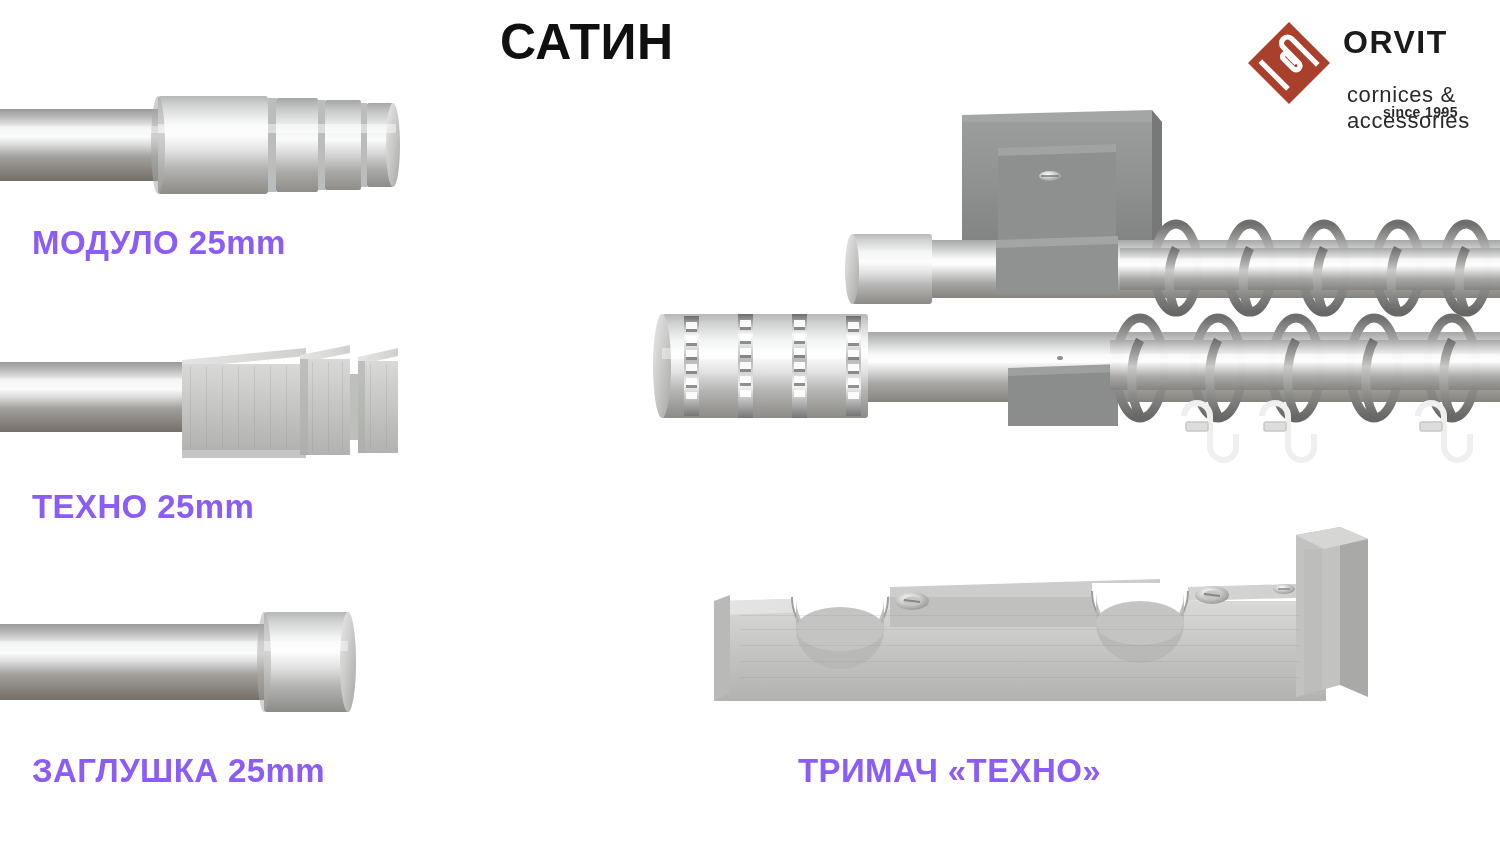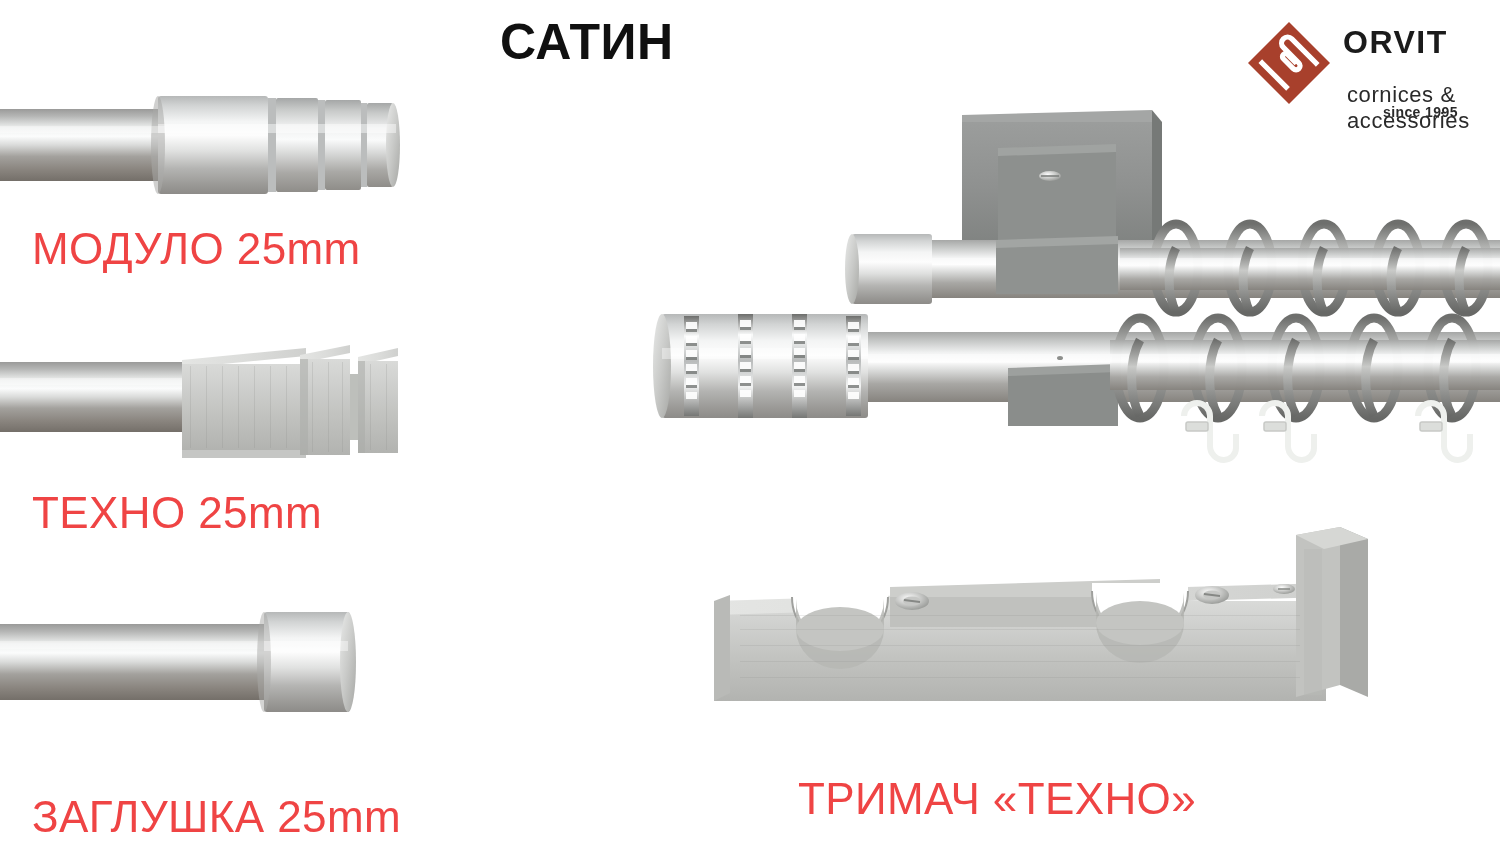--- a/index.html
+++ b/index.html
@@ -35,21 +35,21 @@
     font-size:22px;color:#2a2a2a;letter-spacing:0.6px;
   }
   .logo-sub2{
     position:absolute;left:140px;top:84px;
     font-size:14px;font-weight:bold;color:#2a2a2a;letter-spacing:0.4px;
   }
 
   
   .plabel{
     position:absolute;
-    font-size:44px;font-weight:normal;color:#ef4444;
+    font-size:33px;font-weight:bold;color:#8b5cf6;
     letter-spacing:0.4px;white-space:nowrap;
   }
 
   
   .art{position:absolute;}
 </style>
 </head>
 <body>
 
 <div id="stage">
@@ -246,21 +246,21 @@
       <rect x="0" y="28" width="270" height="76" fill="url(#rodV)"></rect>
       <rect x="0" y="45" width="270" height="8" fill="#ffffff" opacity="0.35"></rect>
 
       <rect x="264" y="16" width="86" height="100" rx="3" fill="url(#finialV)"></rect>
       <ellipse cx="264" cy="66" rx="7" ry="50" fill="#a9aaa8" opacity="0.5"></ellipse>
       <ellipse cx="348" cy="66" rx="8" ry="50" fill="url(#capEllipse)"></ellipse>
       <rect x="264" y="45" width="84" height="10" fill="#ffffff" opacity="0.42"></rect>
     </g>
   </svg>
 
-  <div class="plabel" style="left:32px;top:752px;margin-top:40px;">ЗАГЛУШКА 25mm</div>
+  <div class="plabel" style="left:32px;top:752px;">ЗАГЛУШКА 25mm</div>
 
   <svg class="art" style="left:640px;top:100px;" width="860" height="440" viewBox="0 0 860 440">
     <g>
 
       <g>
         <polygon points="322,15 512,10 512,24 322,29" fill="#a4a6a5"></polygon>
         <rect x="322" y="22" width="190" height="128" fill="url(#matteV)"></rect>
         <polygon points="512,10 522,22 522,150 512,150" fill="#767977"></polygon>
 
         <rect x="358" y="48" width="118" height="140" fill="#8d908e"></rect>
@@ -449,15 +449,15 @@
       <g opacity="0.16">
         <rect x="40" y="90" width="560" height="1" fill="#888986"></rect>
         <rect x="40" y="104" width="560" height="1" fill="#888986"></rect>
         <rect x="40" y="120" width="560" height="1" fill="#888986"></rect>
         <rect x="40" y="136" width="560" height="1" fill="#888986"></rect>
         <rect x="40" y="152" width="560" height="1" fill="#888986"></rect>
       </g>
     </g>
   </svg>
 
-  <div class="plabel" style="left:798px;top:752px;margin-top:22px;">ТРИМАЧ «ТЕХНО»</div>
+  <div class="plabel" style="left:798px;top:752px;">ТРИМАЧ «ТЕХНО»</div>
 
 </div>
 
 </body></html>

